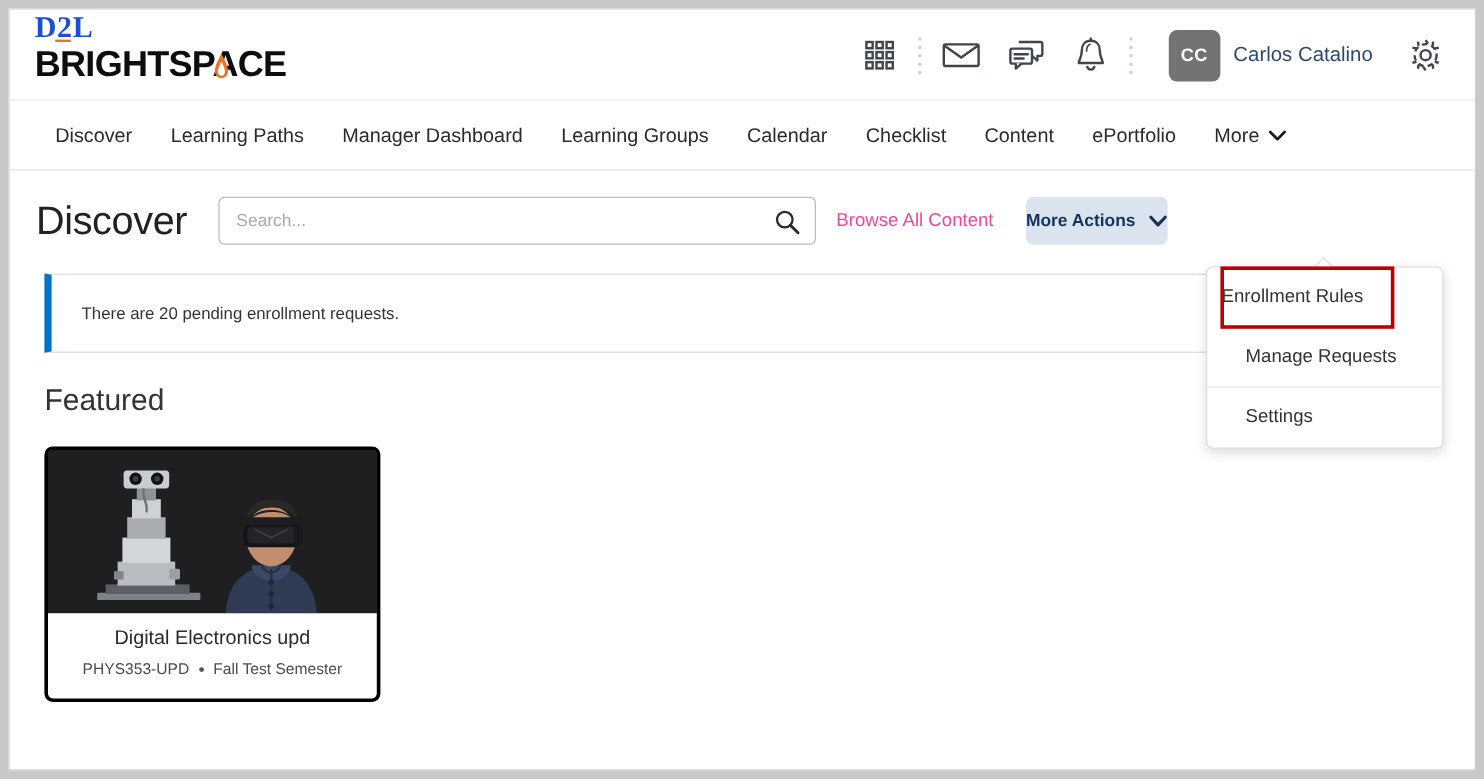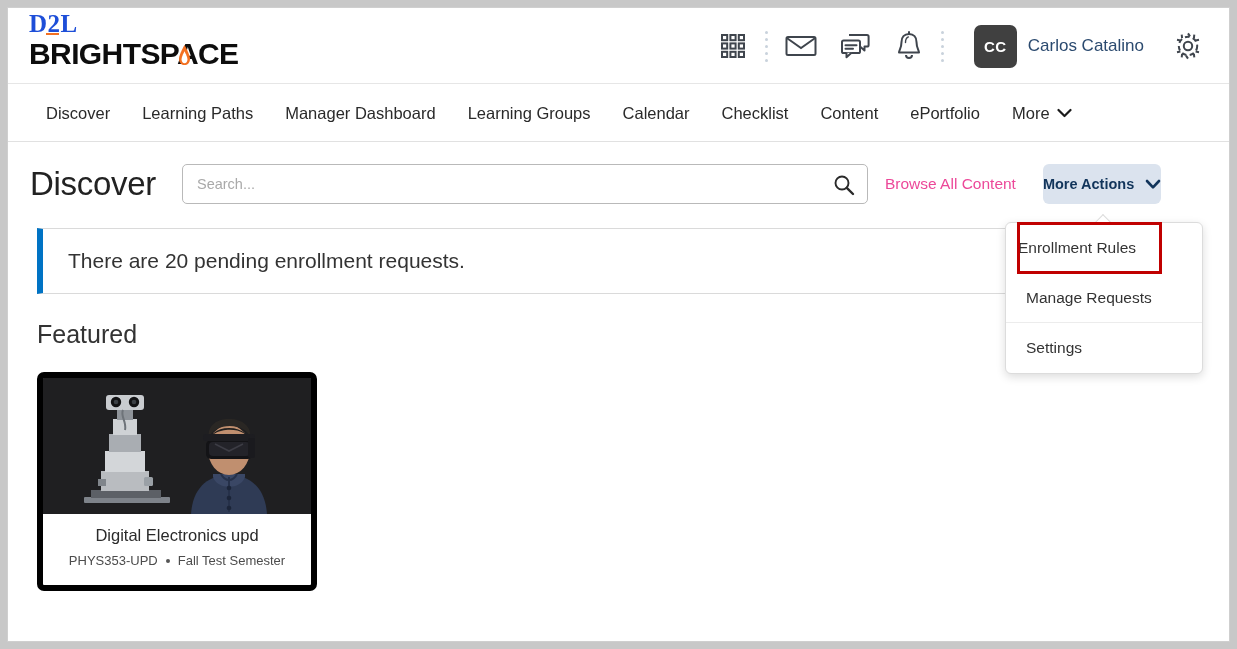--- a/index.html
+++ b/index.html
@@ -105,21 +105,21 @@
     width: 3px;
     height: 3px;
     border-radius: 50%;
     background: #c9d2dc;
   }
 
   .avatar {
     width: 43px;
     height: 43px;
     border-radius: 7px;
-    background: #404040;
+    background: #737373;
     color: #ffffff;
     font-size: 15px;
     font-weight: bold;
     display: flex;
     align-items: center;
     justify-content: center;
     letter-spacing: 0.5px;
     margin-left: 24px;
     cursor: pointer;
   }
@@ -167,21 +167,21 @@
   }
   .page-title {
     font-size: 33px;
     color: #222222;
     font-weight: normal;
     letter-spacing: -0.3px;
   }
   .search-box {
     position: relative;
     margin-left: 26px;
-    width: 686px;
+    width: 498px;
     height: 40px;
     border: 1px solid #b9b9b9;
     border-radius: 5px;
     background: #ffffff;
     display: flex;
     align-items: center;
   }
   .search-box input {
     border: none;
     outline: none;
@@ -255,21 +255,21 @@
     height: 13px;
     background: #ffffff;
     border-left: 1px solid #dcdcdc;
     border-top: 1px solid #dcdcdc;
     transform: rotate(45deg);
   }
   .dd-item {
     height: 50px;
     display: flex;
     align-items: center;
-    padding-left: 20px;
+    padding-left: 32px;
     font-size: 15.5px;
     color: #333333;
     cursor: pointer;
     border-bottom: 1px solid #ececec;
   }
   .dd-item:last-child { border-bottom: none; }
   .dd-item.highlight {
     outline: 3px solid #c00000;
     outline-offset: -2px;
     position: relative;
@@ -293,36 +293,36 @@
     width: 1164px;
     height: 66px;
     background: #ffffff;
     border: 1px solid #dadada;
     border-left: 6px solid #0073c4;
     display: flex;
     align-items: center;
     padding-left: 25px;
   }
   .banner-text {
-    font-size: 21px;
+    font-size: 14px;
     color: #333333;
   }
 
   
   .featured-title {
     margin: 26px 0 0 29px;
     font-size: 25px;
     color: #333333;
     font-weight: normal;
   }
 
   .card {
     margin: 23px 0 0 29px;
     width: 280px;
-    border: 6px solid #000000;
+    border: 3px solid #000000;
     border-radius: 7px;
     overflow: hidden;
     background: #ffffff;
     cursor: pointer;
   }
   .card-img {
     position: relative;
     width: 278px;
     height: 136px;
     background: #1d1d1f;

